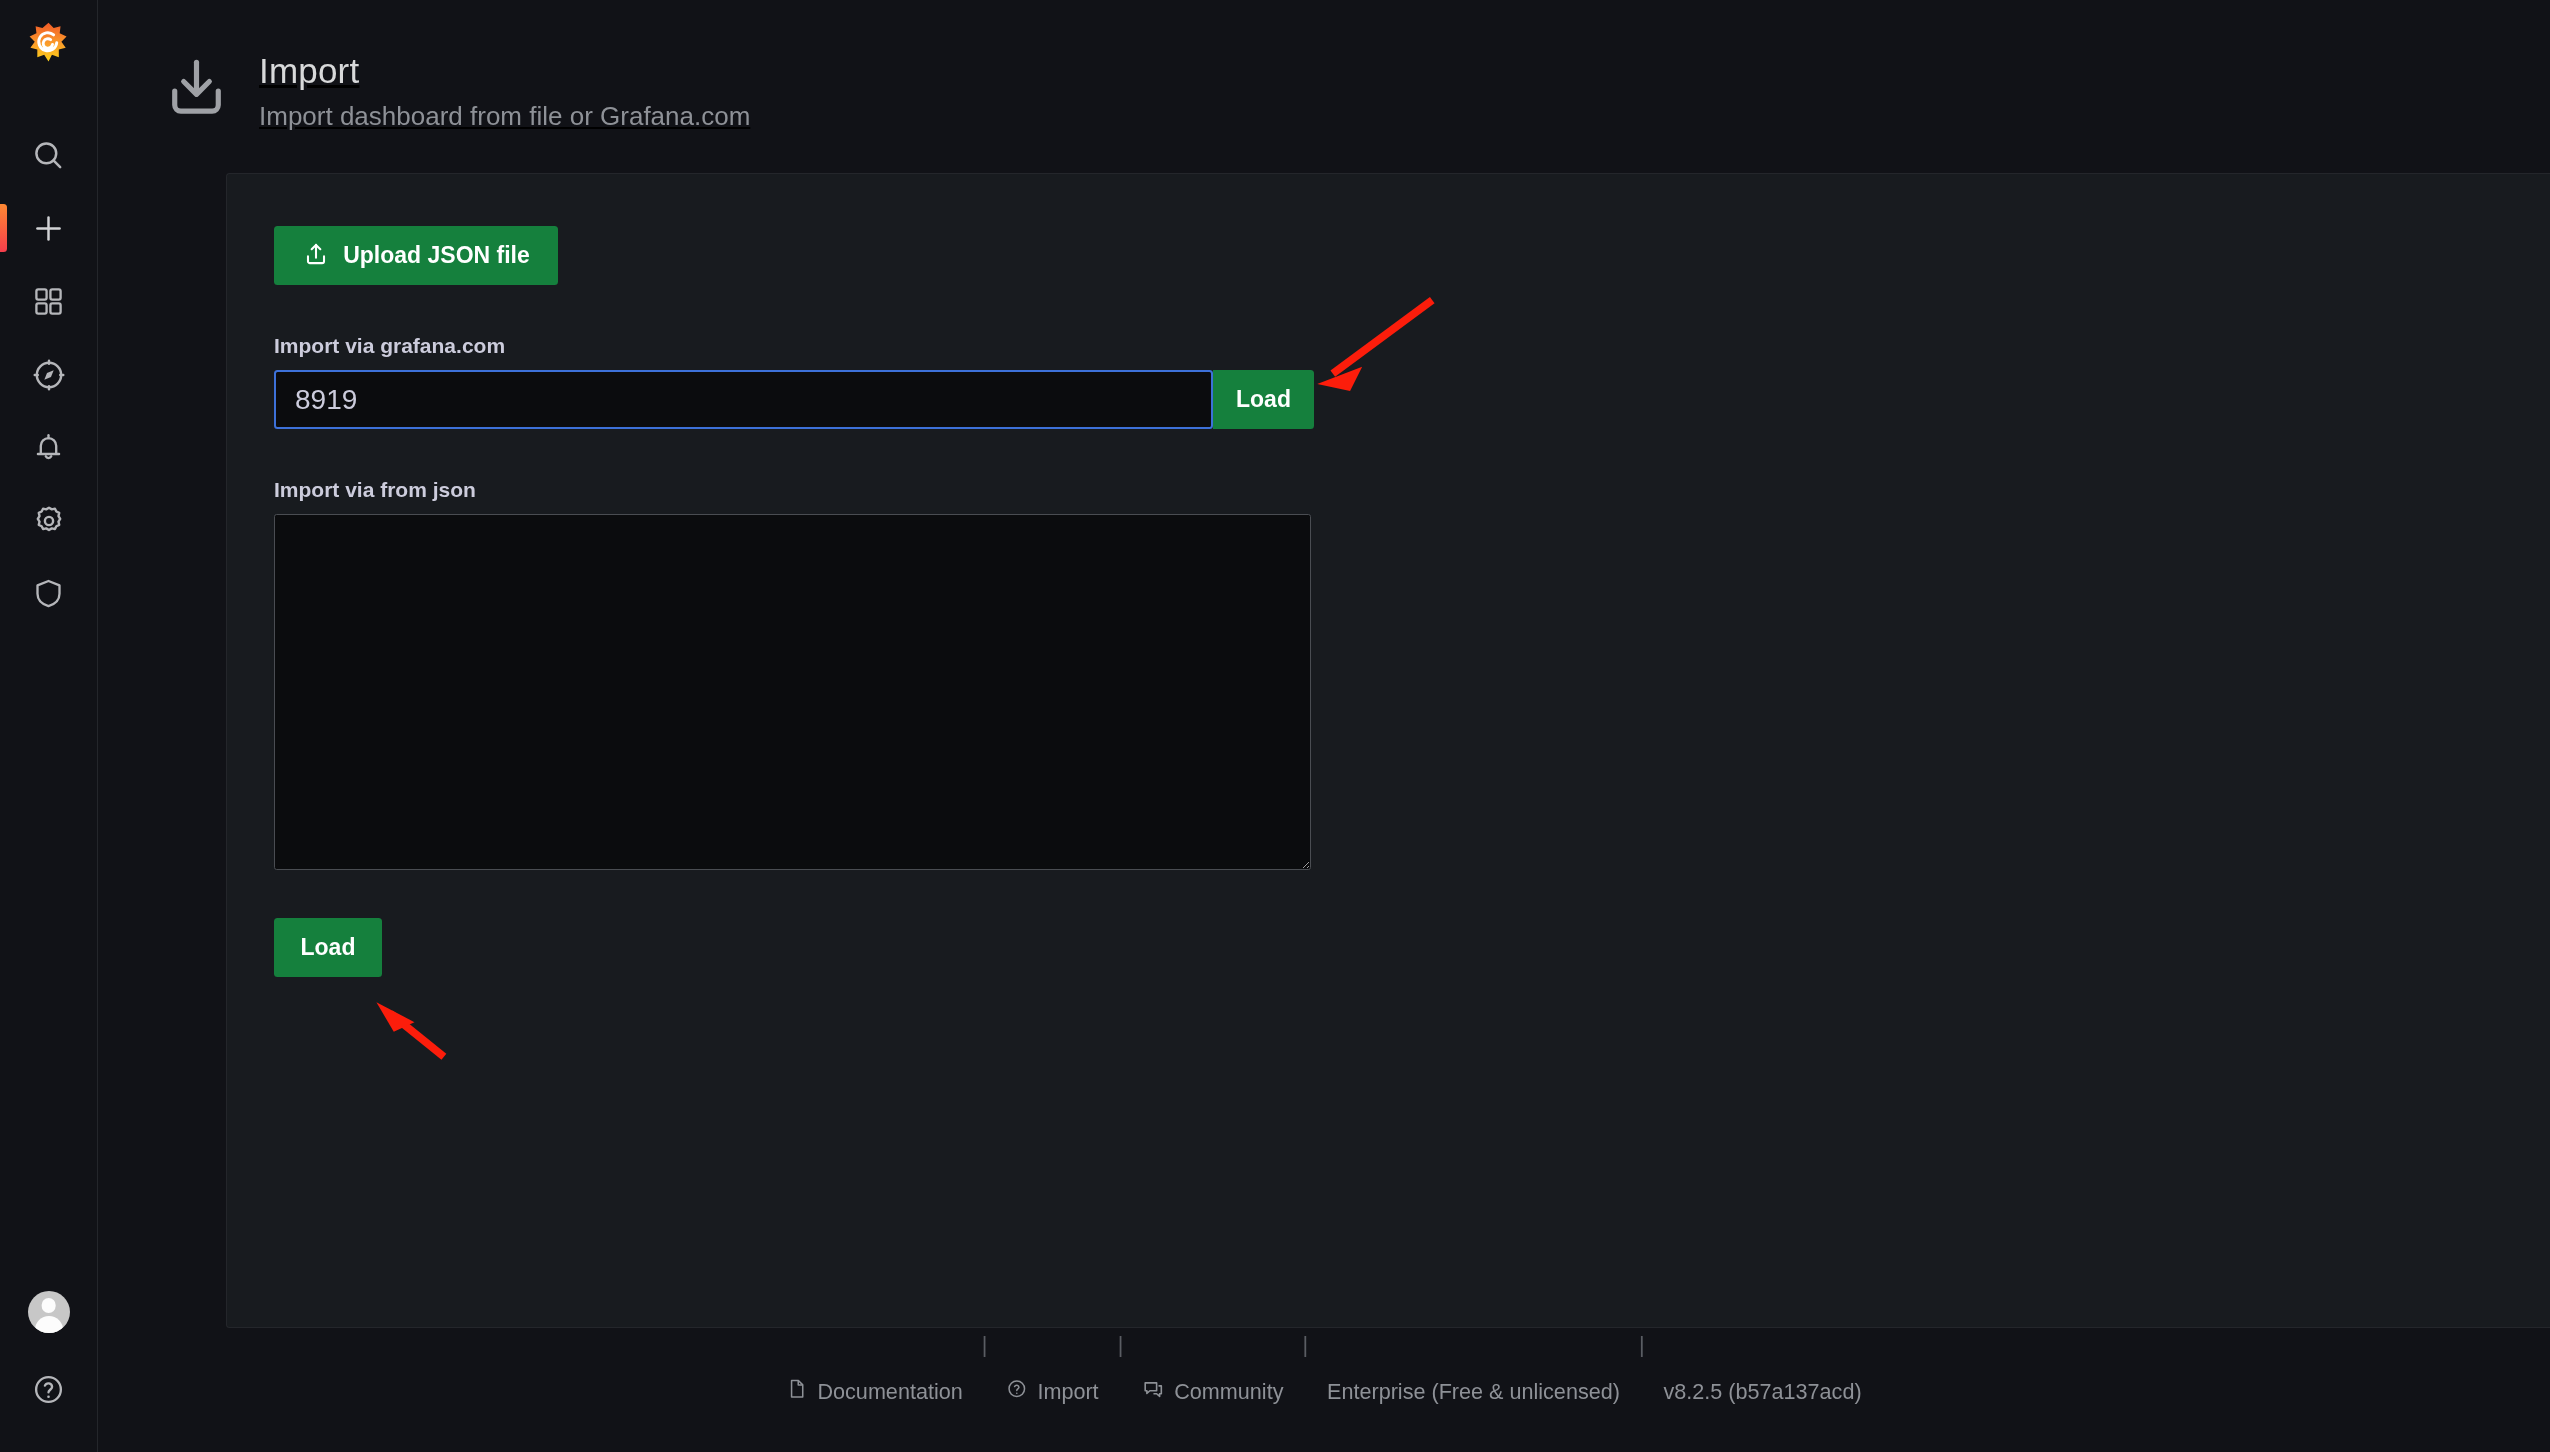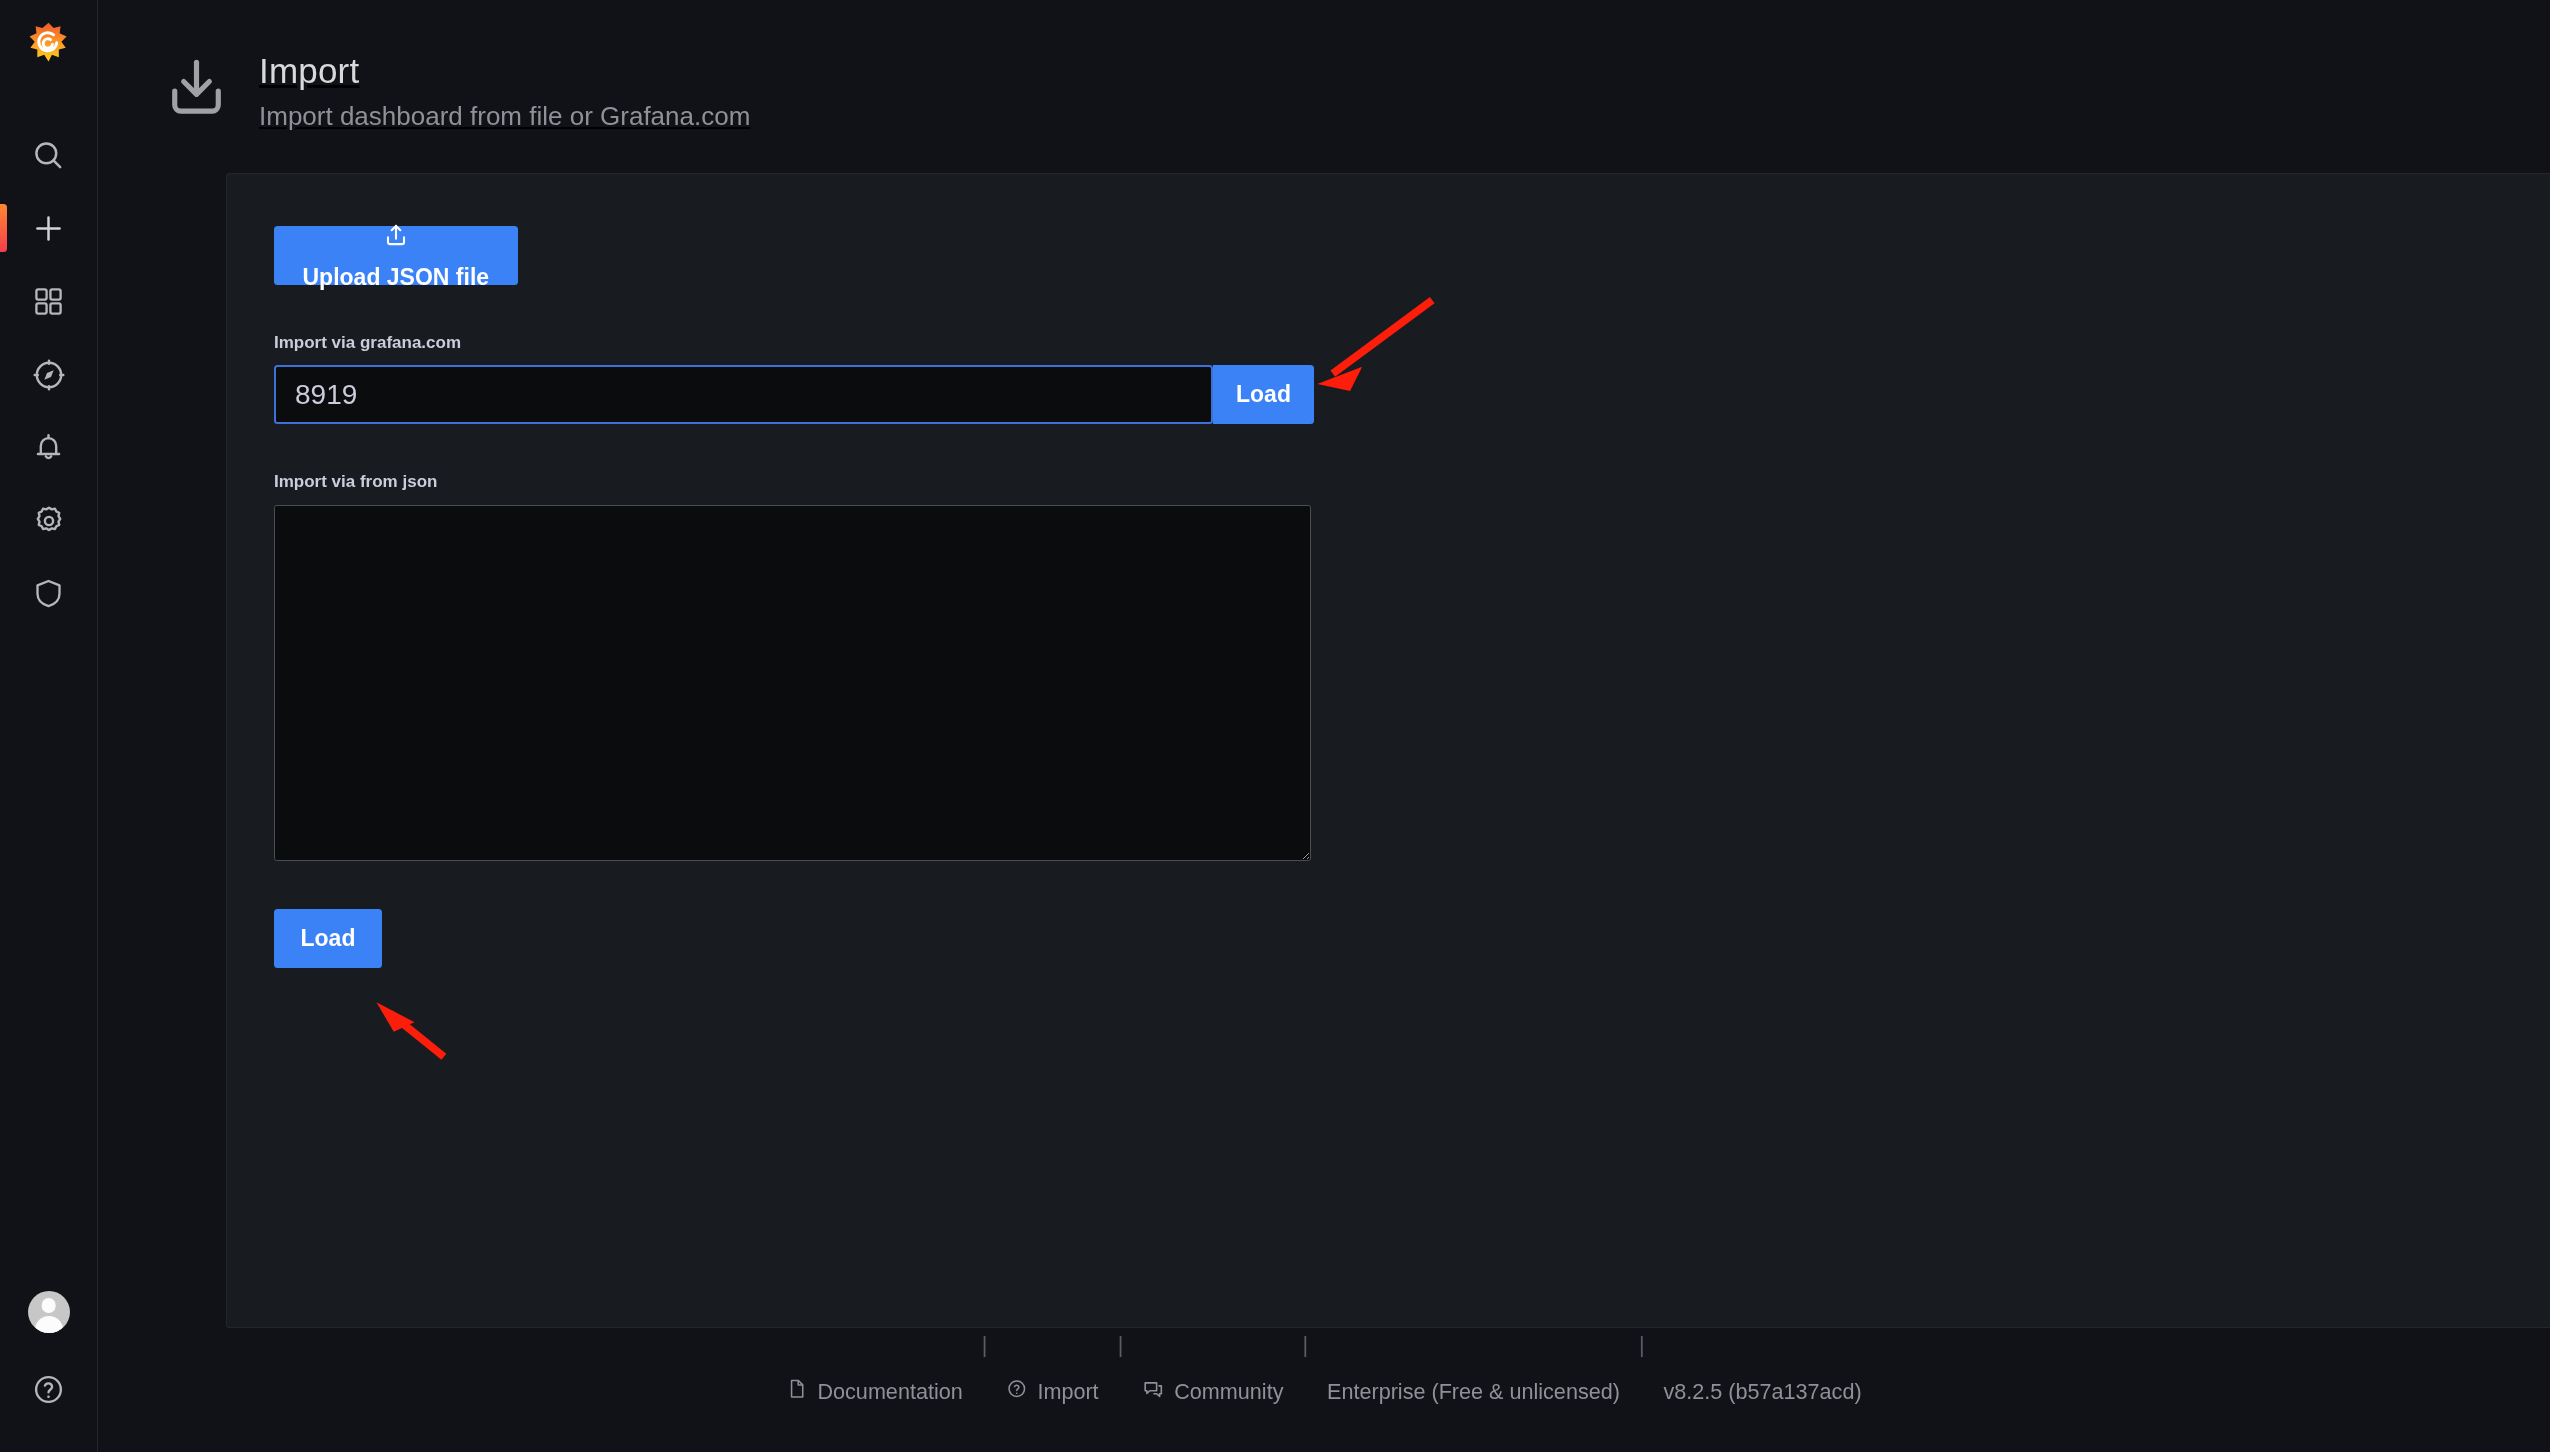--- a/index.html
+++ b/index.html
@@ -156,30 +156,29 @@
     padding: 52px 0 0 47px;
     position: relative;
   }
 
   .form-wrap { width: 1064px; }
 
   
   .btn {
     border: none;
     border-radius: 3.5px;
-    background: #3b82f6;
+    background: #15803d;
     color: #ffffff;
     font-family: "Liberation Sans", sans-serif;
     font-weight: bold;
     cursor: pointer;
     display: inline-flex;
     align-items: center;
     justify-content: center;
     line-height: 1;
-    flex-direction: column;
   }
   .btn-upload {
     height: 59px;
     padding: 0 28.5px;
     font-size: 23px;
     gap: 14.7px;
   }
   .btn-load-inline {
     height: 59px;
     min-width: 101px;
@@ -191,21 +190,21 @@
     height: 59px;
     min-width: 108px;
     padding: 0 23px;
     font-size: 23px;
     border-radius: 3.5px;
   }
 
   .field-group { margin-top: 48px; }
   .field-label {
     display: block;
-    font-size: 17px;
+    font-size: 21px;
     font-weight: bold;
     color: #ccccdc;
     margin-bottom: 12px;
     line-height: 1.2;
   }
 
   .input-row { display: flex; align-items: stretch; }
   .text-input {
     width: 939px;
     height: 59px;

